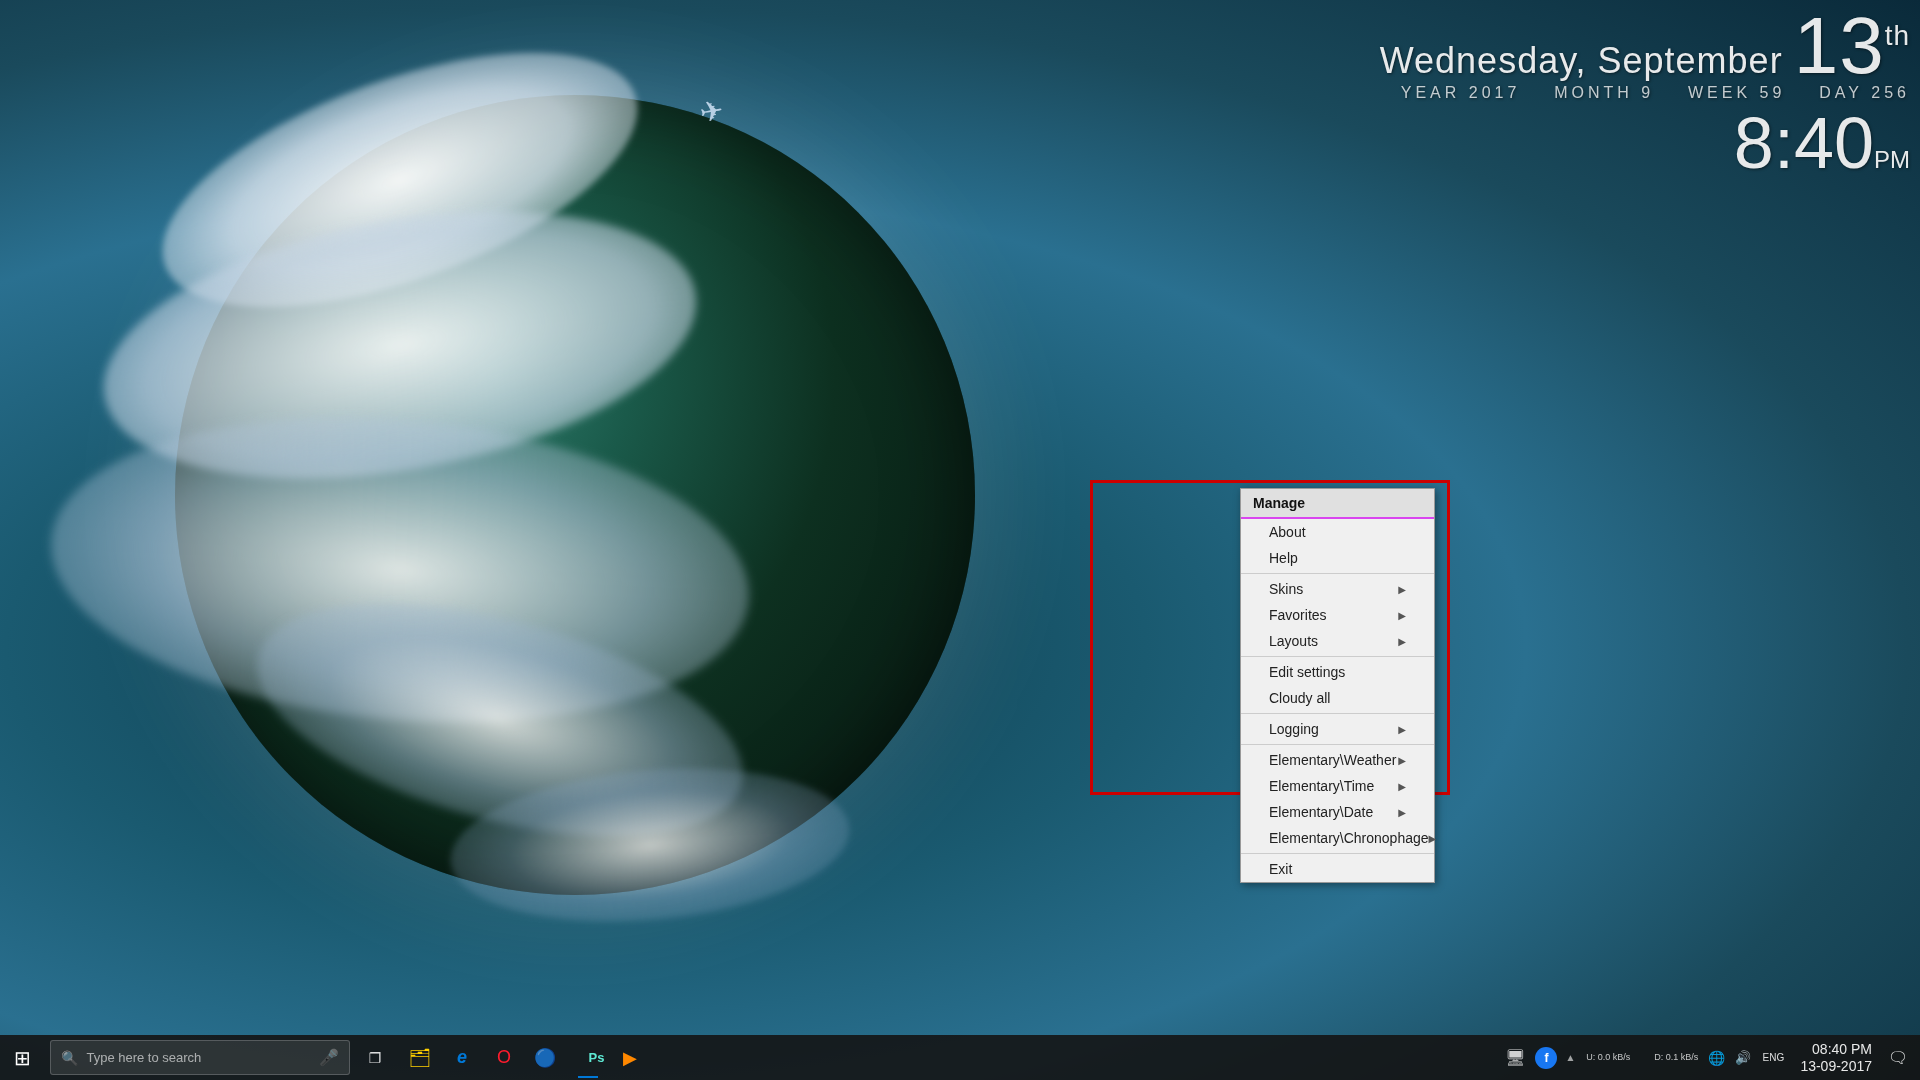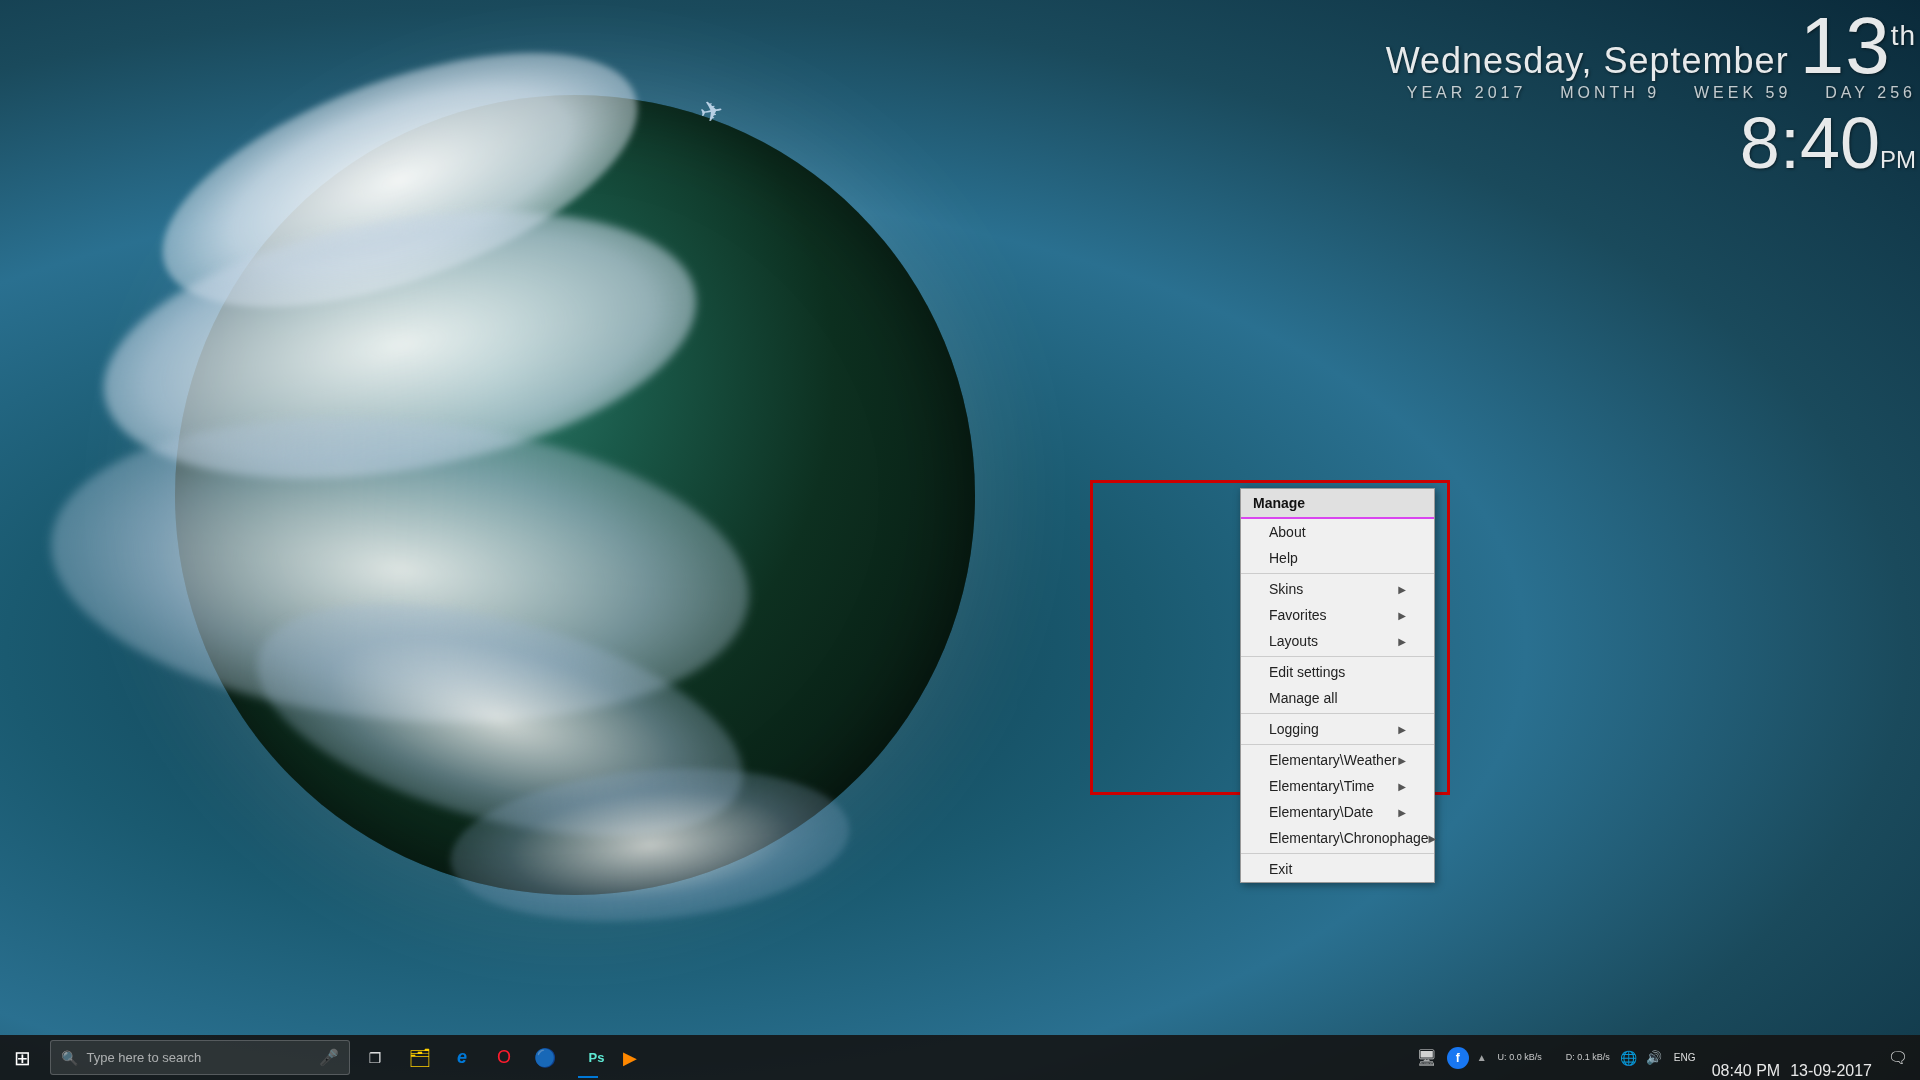--- a/index.html
+++ b/index.html
@@ -94,21 +94,21 @@
       font-size: 28px;
       color: rgba(200,220,240,0.9);
       transform: rotate(-10deg);
       z-index: 3;
     }
 
     
     #clock-widget {
       position: absolute;
       top: 10px;
-      right: 4px;
+      right: 10px;
       color: rgba(255,255,255,0.9);
       text-align: right;
       z-index: 10;
       text-shadow: 1px 1px 3px rgba(0,0,0,0.5);
     }
 
     .date-line {
       font-size: 36px;
       font-weight: 300;
       letter-spacing: 1px;
@@ -313,29 +313,29 @@
       font-size: 9px;
       color: rgba(255,255,255,0.75);
       line-height: 1.3;
       text-align: right;
       padding: 0 4px;
       gap: 24px;
     }
 
     .clock-tray {
       display: flex;
-      flex-direction: row;
+      flex-direction: column;
       align-items: flex-end;
-      font-size: 16px;
+      font-size: 14px;
       color: rgba(255,255,255,0.9);
       padding: 0 8px;
       cursor: pointer;
       height: 45px;
       justify-content: center;
-      gap: 10px;
+      gap: 1px;
     }
 
     .notification-btn {
       width: 28px;
       height: 45px;
       display: flex;
       align-items: center;
       justify-content: center;
       color: rgba(255,255,255,0.85);
       font-size: 16px;
@@ -420,21 +420,21 @@
   </div>
   <div class="menu-item">
     <span>Layouts</span>
     <span class="menu-arrow">▶</span>
   </div>
   <div class="menu-separator"></div>
   <div class="menu-item">
     <span>Edit settings</span>
   </div>
   <div class="menu-item">
-    <span>Manage all</span>
+    <span>Cloudy all</span>
   </div>
   <div class="menu-separator"></div>
   <div class="menu-item">
     <span>Logging</span>
     <span class="menu-arrow">▶</span>
   </div>
   <div class="menu-separator"></div>
   <div class="menu-item">
     <span>Elementary\Weather</span>
     <span class="menu-arrow">▶</span>

